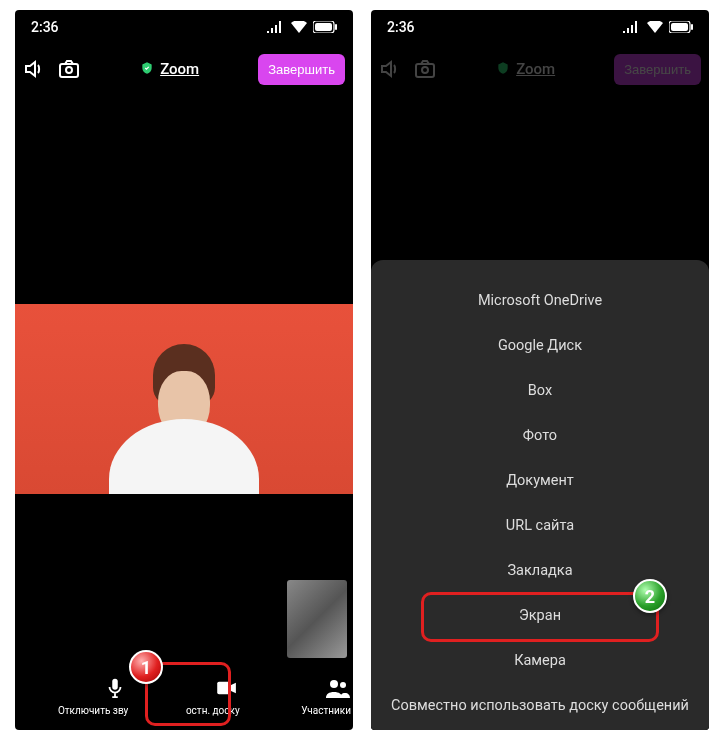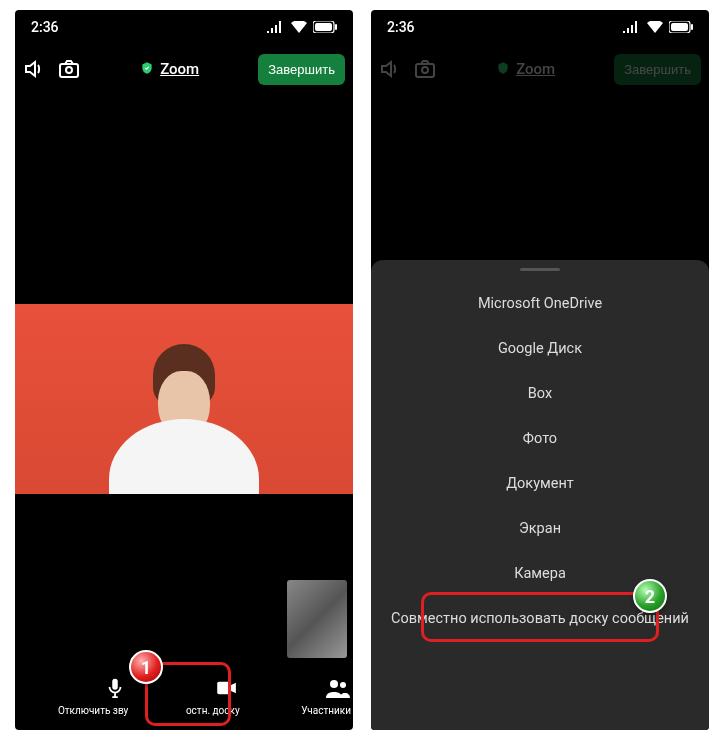--- a/index.html
+++ b/index.html
@@ -57,21 +57,21 @@
   color: #fff;
   font-size: 15px;
   font-weight: 500;
   text-decoration: underline;
 }
 .shield-icon {
   color: #2ecc71;
   font-size: 14px;
 }
 .end-btn {
-  background: #15803d;
+  background: #d946ef;
   color: #fff;
   border: none;
   border-radius: 6px;
   font-size: 13px;
   font-weight: 500;
   padding: 8px 10px;
   cursor: pointer;
 }
 .content {
   flex: 1;
@@ -384,19 +384,21 @@
   </div>
   <div class="content"></div>
 
   <div class="share-sheet">
     <div class="share-handle"></div>
     <div class="share-item">Microsoft OneDrive</div>
     <div class="share-item">Google Диск</div>
     <div class="share-item">Box</div>
     <div class="share-item">Фото</div>
     <div class="share-item">Документ</div>
+    <div class="share-item">URL сайта</div>
+    <div class="share-item">Закладка</div>
     <div class="share-item" id="opt-screen">Экран</div>
     <div class="share-item">Камера</div>
     <div class="share-item">Совместно использовать доску сообщений</div>
   </div>
   <div class="highlight-2" id="hl2" style="top: 582px;"></div>
   <div class="badge-2" id="bd2" style="top: 569px;">2</div>
 </div>
 
 </body></html>

